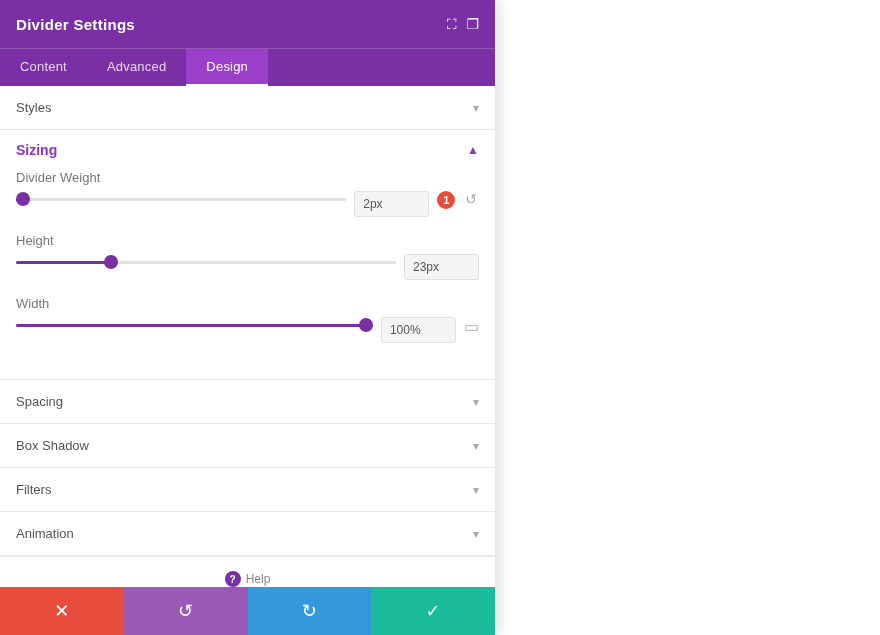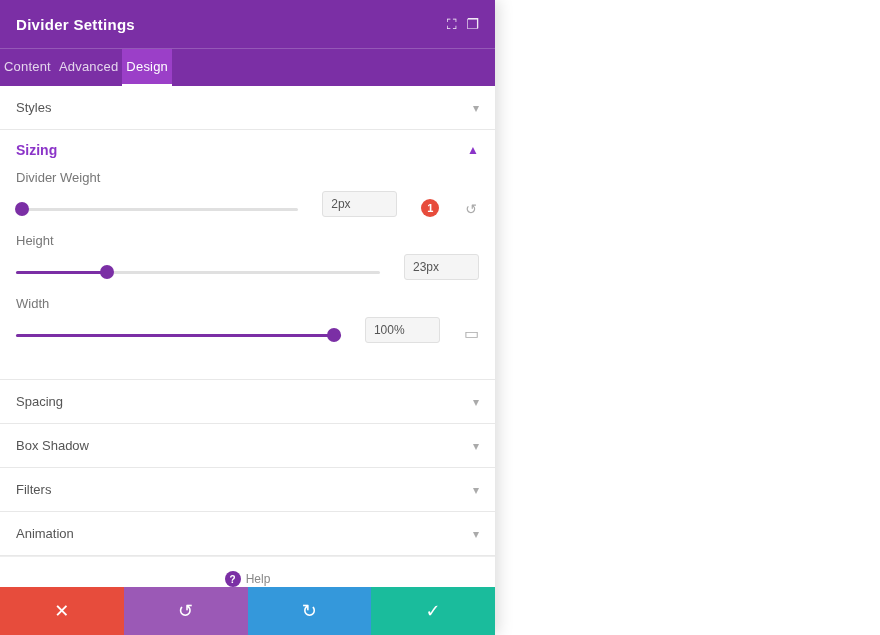--- a/index.html
+++ b/index.html
@@ -88,21 +88,21 @@
       opacity: 0.9;
     }
 
     
     .tabs {
       background: #7b2fa5;
       display: flex;
       border-top: 1px solid rgba(255,255,255,0.2);
     }
     .tab {
-      padding: 10px 4px;
+      padding: 10px 20px;
       color: rgba(255,255,255,0.8);
       font-size: 13px;
       cursor: pointer;
       border-bottom: 2px solid transparent;
       letter-spacing: 0.2px;
     }
     .tab.active {
       background: #9b3fc8;
       color: #fff;
       border-bottom: 2px solid #fff;
@@ -169,22 +169,22 @@
       margin-bottom: 16px;
     }
     .control-label {
       font-size: 13px;
       color: #777;
       margin-bottom: 6px;
       font-weight: 500;
     }
     .control-input-row {
       display: flex;
-      align-items: flex-end;
-      gap: 24px;
+      align-items: flex-start;
+      gap: 8px;
     }
     .slider-container {
       flex: 1;
       position: relative;
       height: 16px;
       display: flex;
       align-items: center;
     }
     .slider-track {
       width: 100%;

